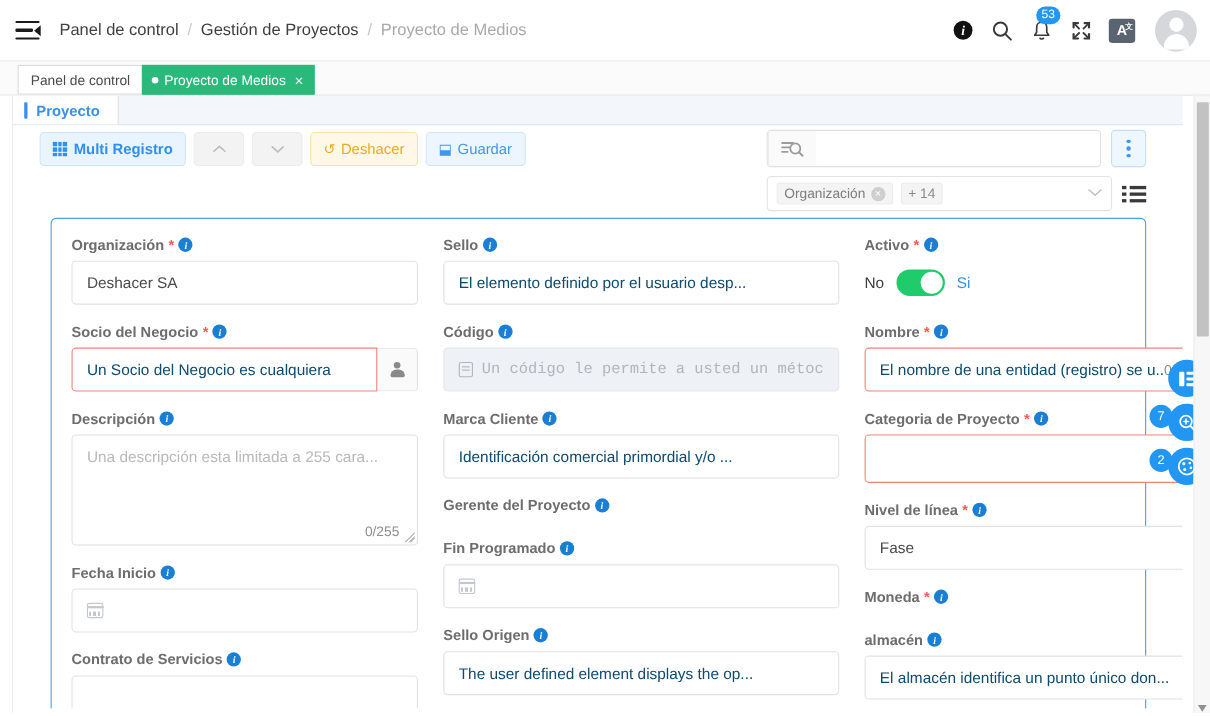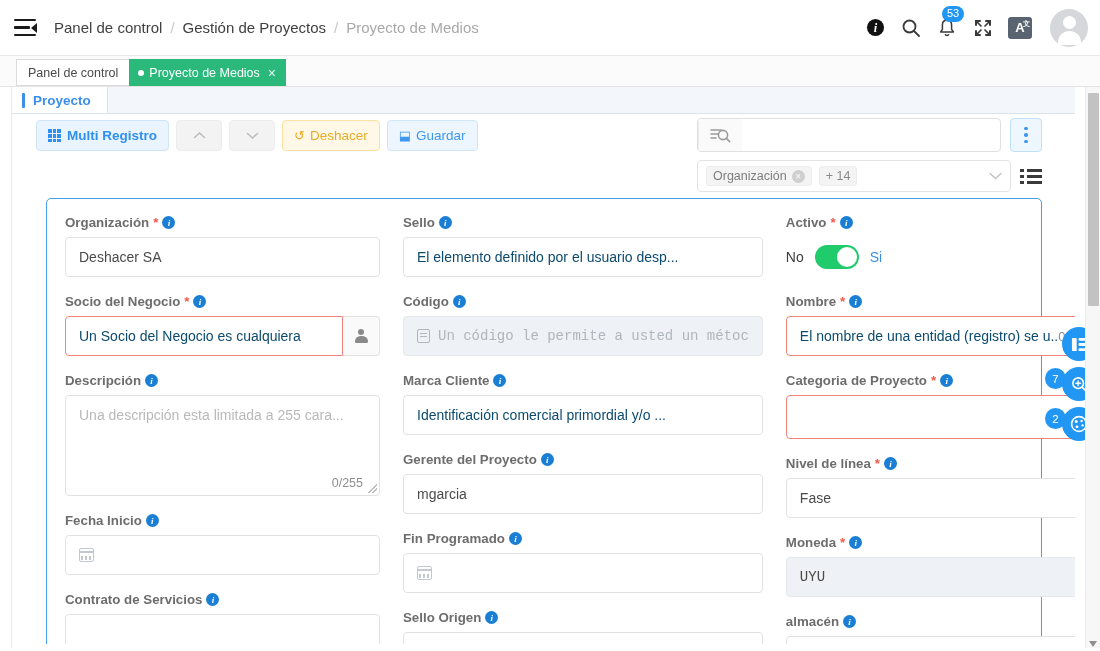--- a/index.html
+++ b/index.html
@@ -546,23 +546,20 @@
             <div class="inp">
               <span class="ph">Identificación comercial primordial y/o ...</span>
             </div>
           </div>
 
           <div class="field">
             <div class="flabel">
               <span>Gerente del Proyecto</span>
               <span class="info-i">i</span>
             </div>
-            <div class="inp">
-              <span>mgarcia</span>
-            </div>
           </div>
 
           <div class="field">
             <div class="flabel">
               <span>Fin Programado</span>
               <span class="info-i">i</span>
             </div>
             <div class="inp">
               <span class="cal-ico"></span>
             </div>
@@ -628,23 +625,20 @@
             <div class="inp">
               <span>Fase</span>
             </div>
           </div>
 
           <div class="field">
             <div class="flabel">
               <span>Moneda</span>
               <span class="req">*</span>
               <span class="info-i">i</span>
-            </div>
-            <div class="inp disabled">
-              <span>UYU</span>
             </div>
           </div>
 
           <div class="field">
             <div class="flabel">
               <span>almacén</span>
               <span class="info-i">i</span>
             </div>
             <div class="inp">
               <span class="ph">El almacén identifica un punto único don...</span>

